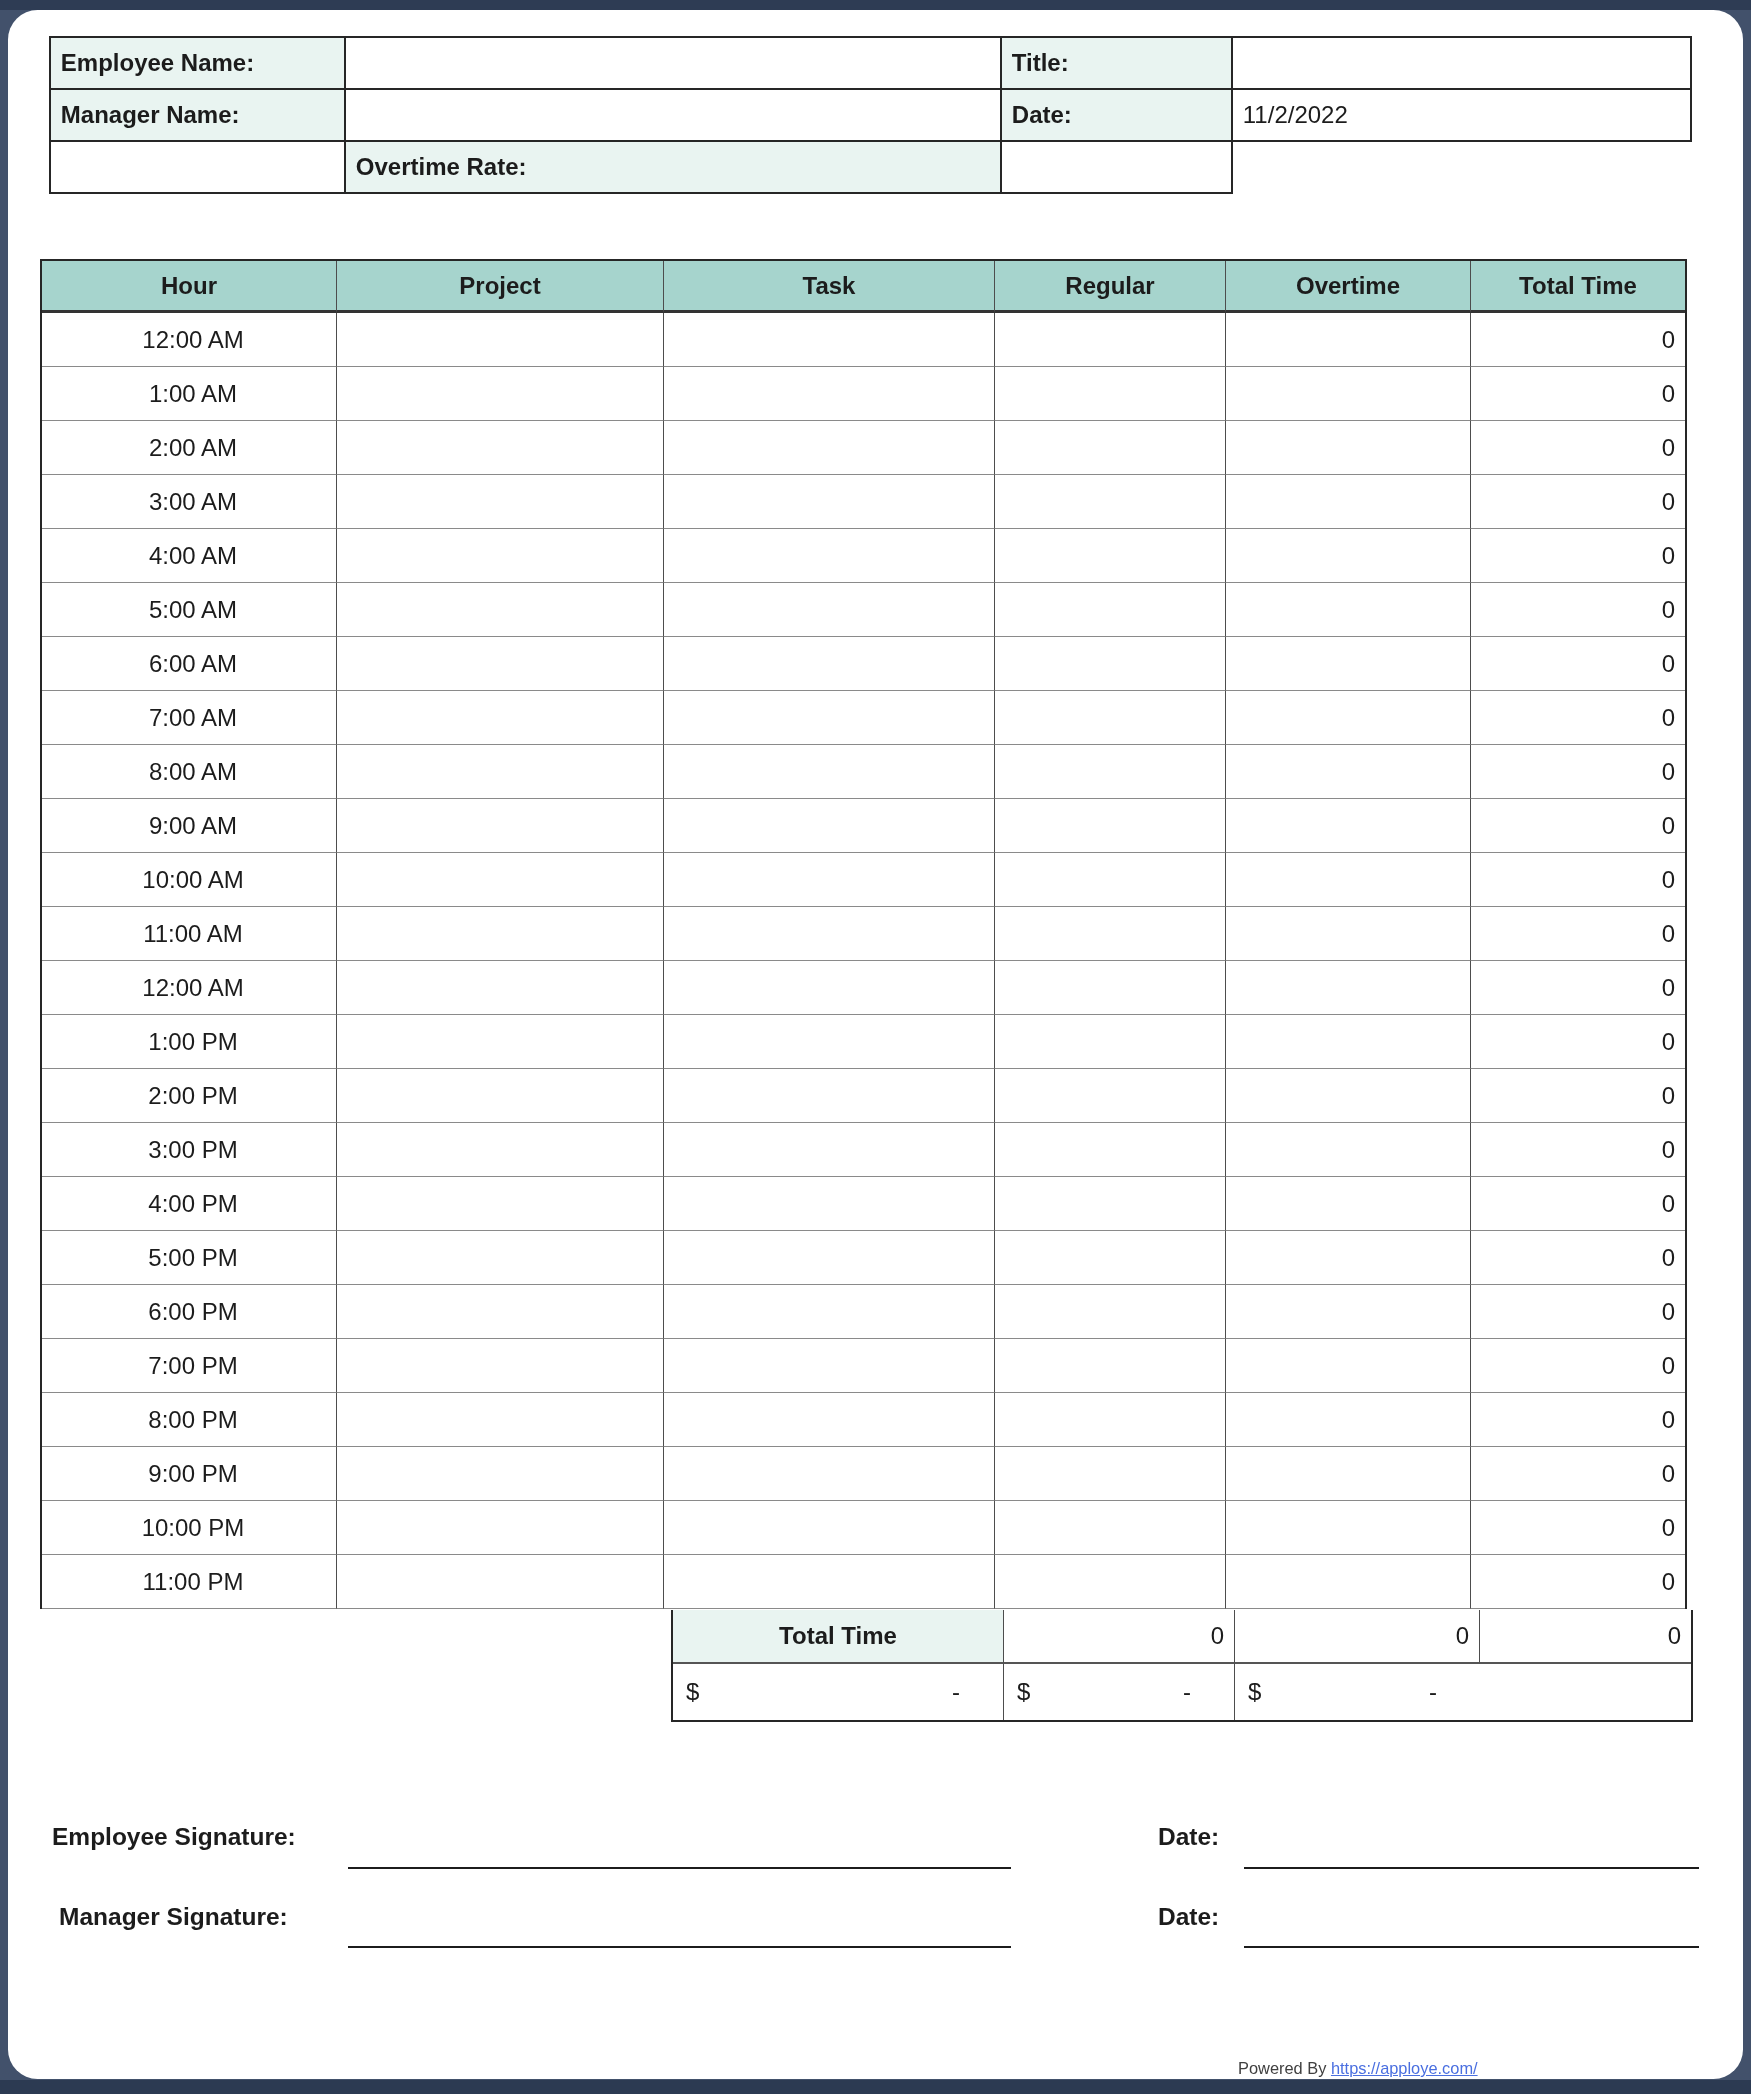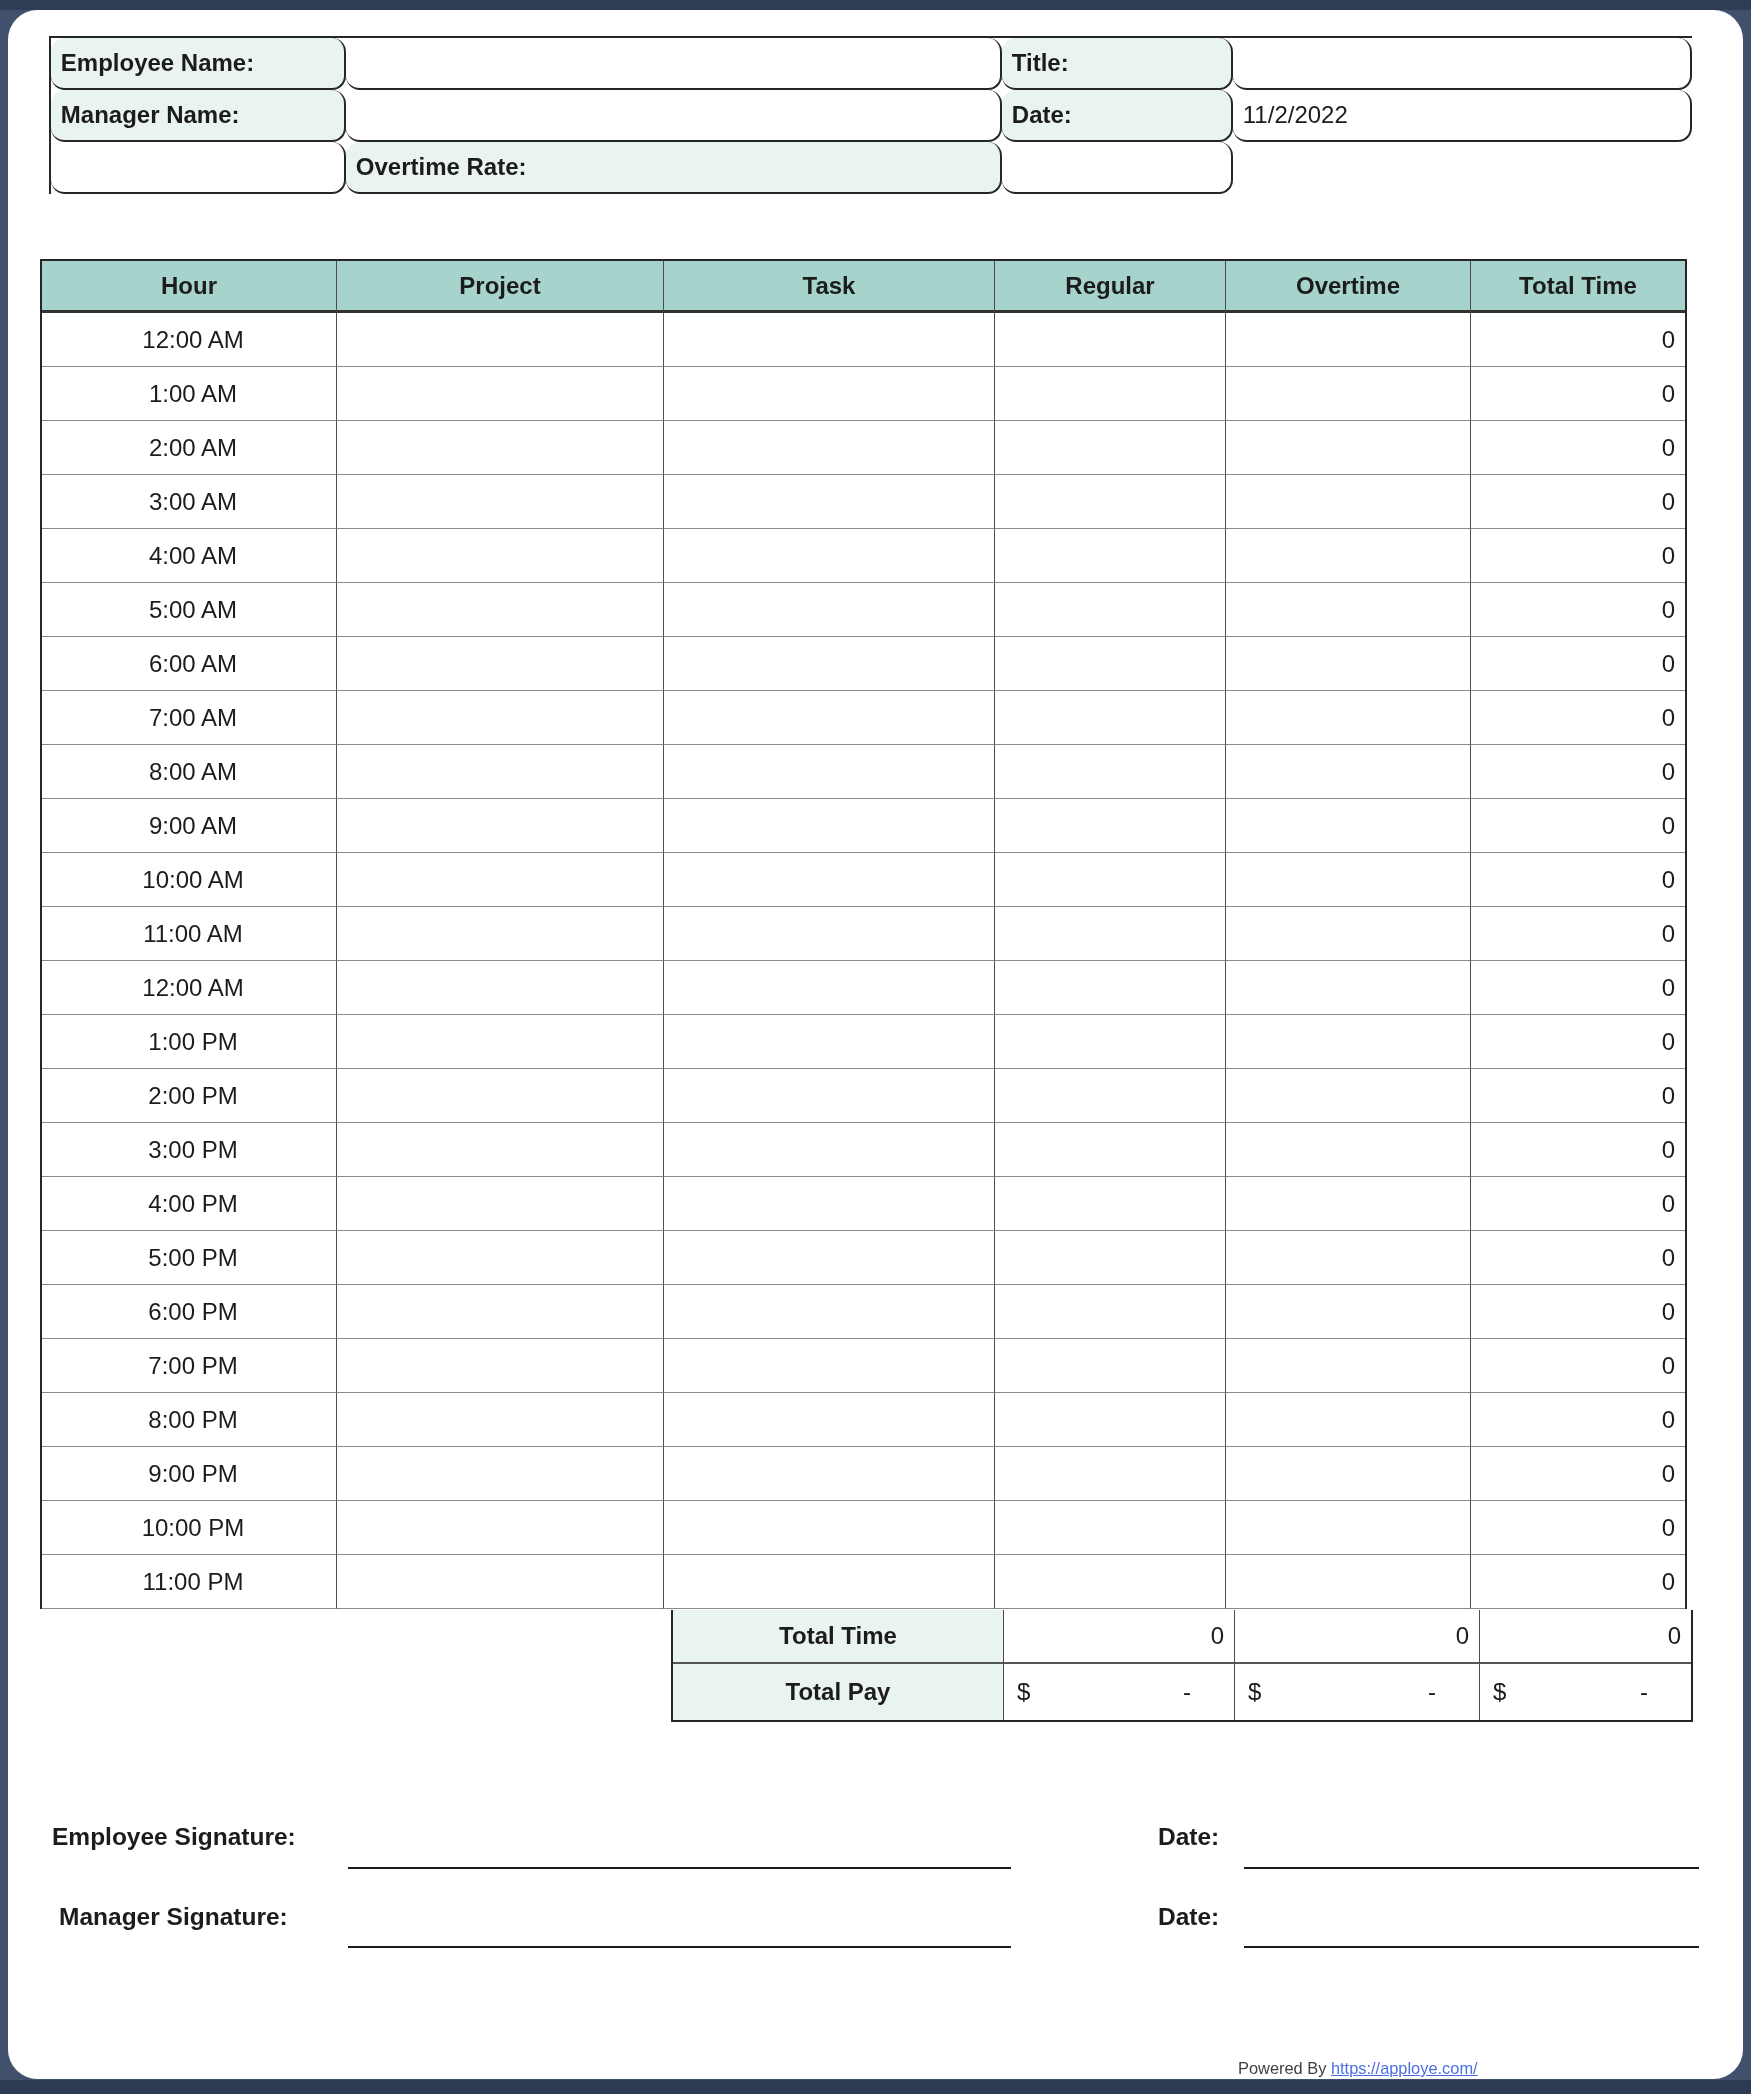--- a/index.html
+++ b/index.html
@@ -32,21 +32,20 @@
     border-left: 2.5px solid var(--border-dark, #262626);
   }
   .info-grid .cell {
     border-right: 2.5px solid var(--border-dark, #262626);
     border-bottom: 2.5px solid var(--border-dark, #262626);
     display: flex; align-items: center;
     box-sizing: border-box;
     font-size: 24px;
     padding: 0 9.8px;
     background: #fff;
-    border-radius: 14px;
   }
   .info-grid .lbl { background: var(--label-mint, #e9f4f1); font-weight: bold; }
 
   
   .sheet {
     position: absolute; left: 40px; top: 259px;
     display: grid;
     grid-template-columns: 295px 327px 331px 231px 245px 214px;
     grid-template-rows: 52px repeat(24, 54px);
     border-top: 2.5px solid var(--border-dark, #262626);
@@ -352,21 +351,20 @@
       <div class="cell c-total">0</div>
     </div>
   </div>
 
   <div class="totals">
     <div class="cell row1 t-lbl">Total Time</div>
     <div class="cell row1 t-num">0</div>
     <div class="cell row1 t-num">0</div>
     <div class="cell row1 t-num last">0</div>
 
-    <div class="cell t-lbl">Total Pay</div>
     <div class="cell t-pay">
       <span>$</span>
       <span>-</span>
     </div>
     <div class="cell t-pay">
       <span>$</span>
       <span>-</span>
     </div>
     <div class="cell t-pay last">
       <span>$</span>

